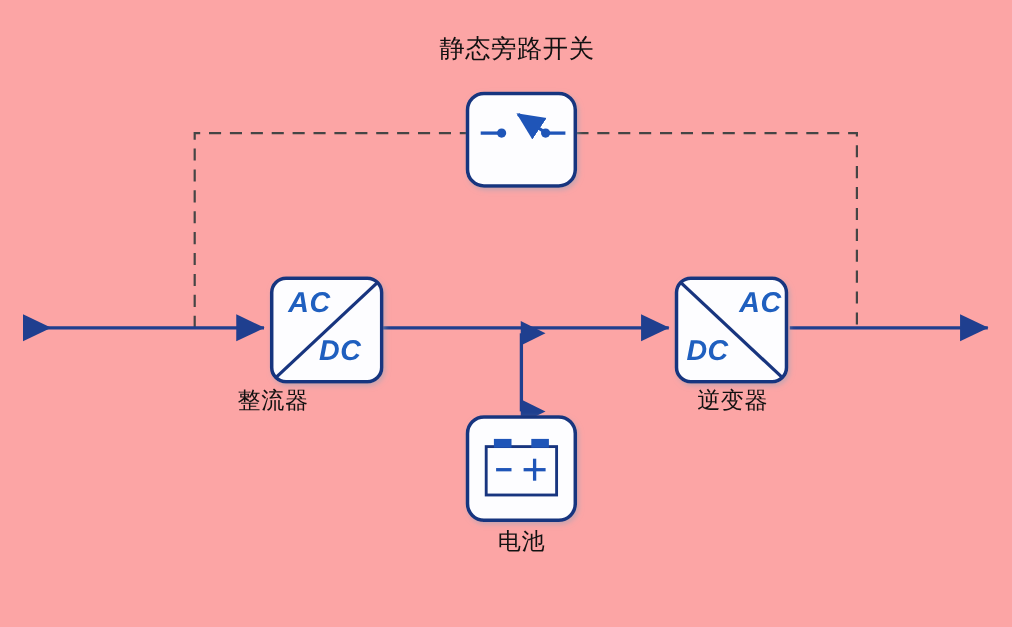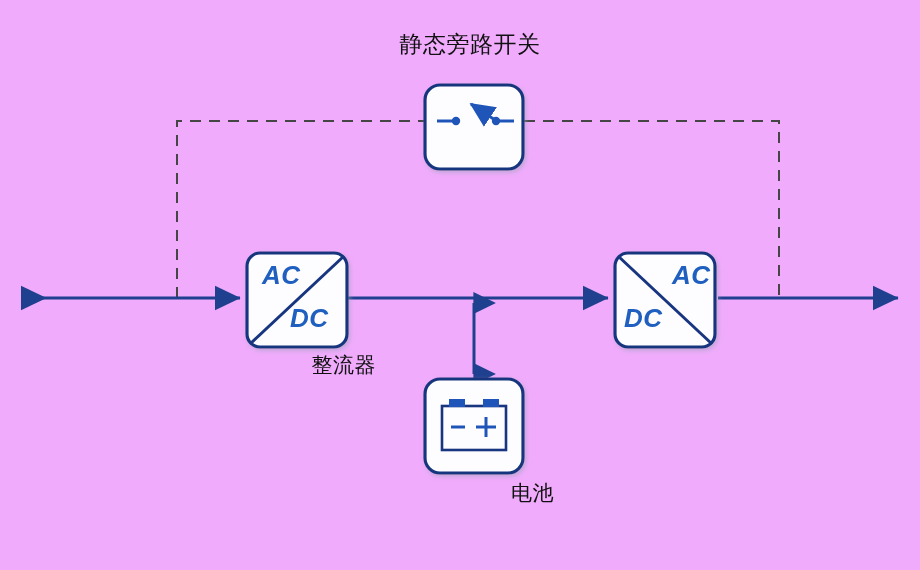--- a/index.html
+++ b/index.html
@@ -7,21 +7,21 @@
     padding: 0;
     background: #ffffff;
   }
   body {
     font-family: "Liberation Sans", "DejaVu Sans", sans-serif;
   }
   #diagram-root {
     position: relative;
     width: 920px;
     height: 570px;
-    background: #f0abfc;
+    background: #fca5a5;
     overflow: hidden;
   }
   #diagram-svg {
     position: absolute;
     left: 0;
     top: 0;
     width: 920px;
     height: 570px;
   }
   .txt {
@@ -36,37 +36,37 @@
     top: 33px;
     width: 940px;
     text-align: center;
     font-size: 23px;
     letter-spacing: 0.5px;
   }
   #rectifier-label {
     left: 216px;
     top: 354px;
     width: 160px;
-    text-align: right;
+    text-align: left;
     font-size: 21px;
     letter-spacing: 0.5px;
   }
   #inverter-label {
     left: 586px;
     top: 354px;
     width: 160px;
     text-align: center;
     font-size: 21px;
     letter-spacing: 0.5px;
   }
   #battery-label {
     left: 394px;
     top: 482px;
     width: 160px;
-    text-align: right;
+    text-align: center;
     font-size: 21px;
     letter-spacing: 0.5px;
   }
   .conv-txt {
     position: absolute;
     white-space: nowrap;
     font-size: 26px;
     font-weight: bold;
     line-height: 1;
     letter-spacing: 0.5px;
@@ -151,15 +151,16 @@
 
   <div class="txt" id="title-label">静态旁路开关</div>
 
   <div class="conv-txt" style="left:262px; top:262px; color:#1f5fbf;">AC</div>
   <div class="conv-txt" style="left:290px; top:305px; color:#1f5fbf;">DC</div>
 
   <div class="conv-txt" style="left:672px; top:262px; color:#1f5fbf;">AC</div>
   <div class="conv-txt" style="left:624px; top:305px; color:#1f5fbf;">DC</div>
 
   <div class="txt" id="rectifier-label">整流器</div>
+  <div class="txt" id="inverter-label">逆变器</div>
   <div class="txt" id="battery-label">电池</div>
 
 </div>
 
 </body></html>

